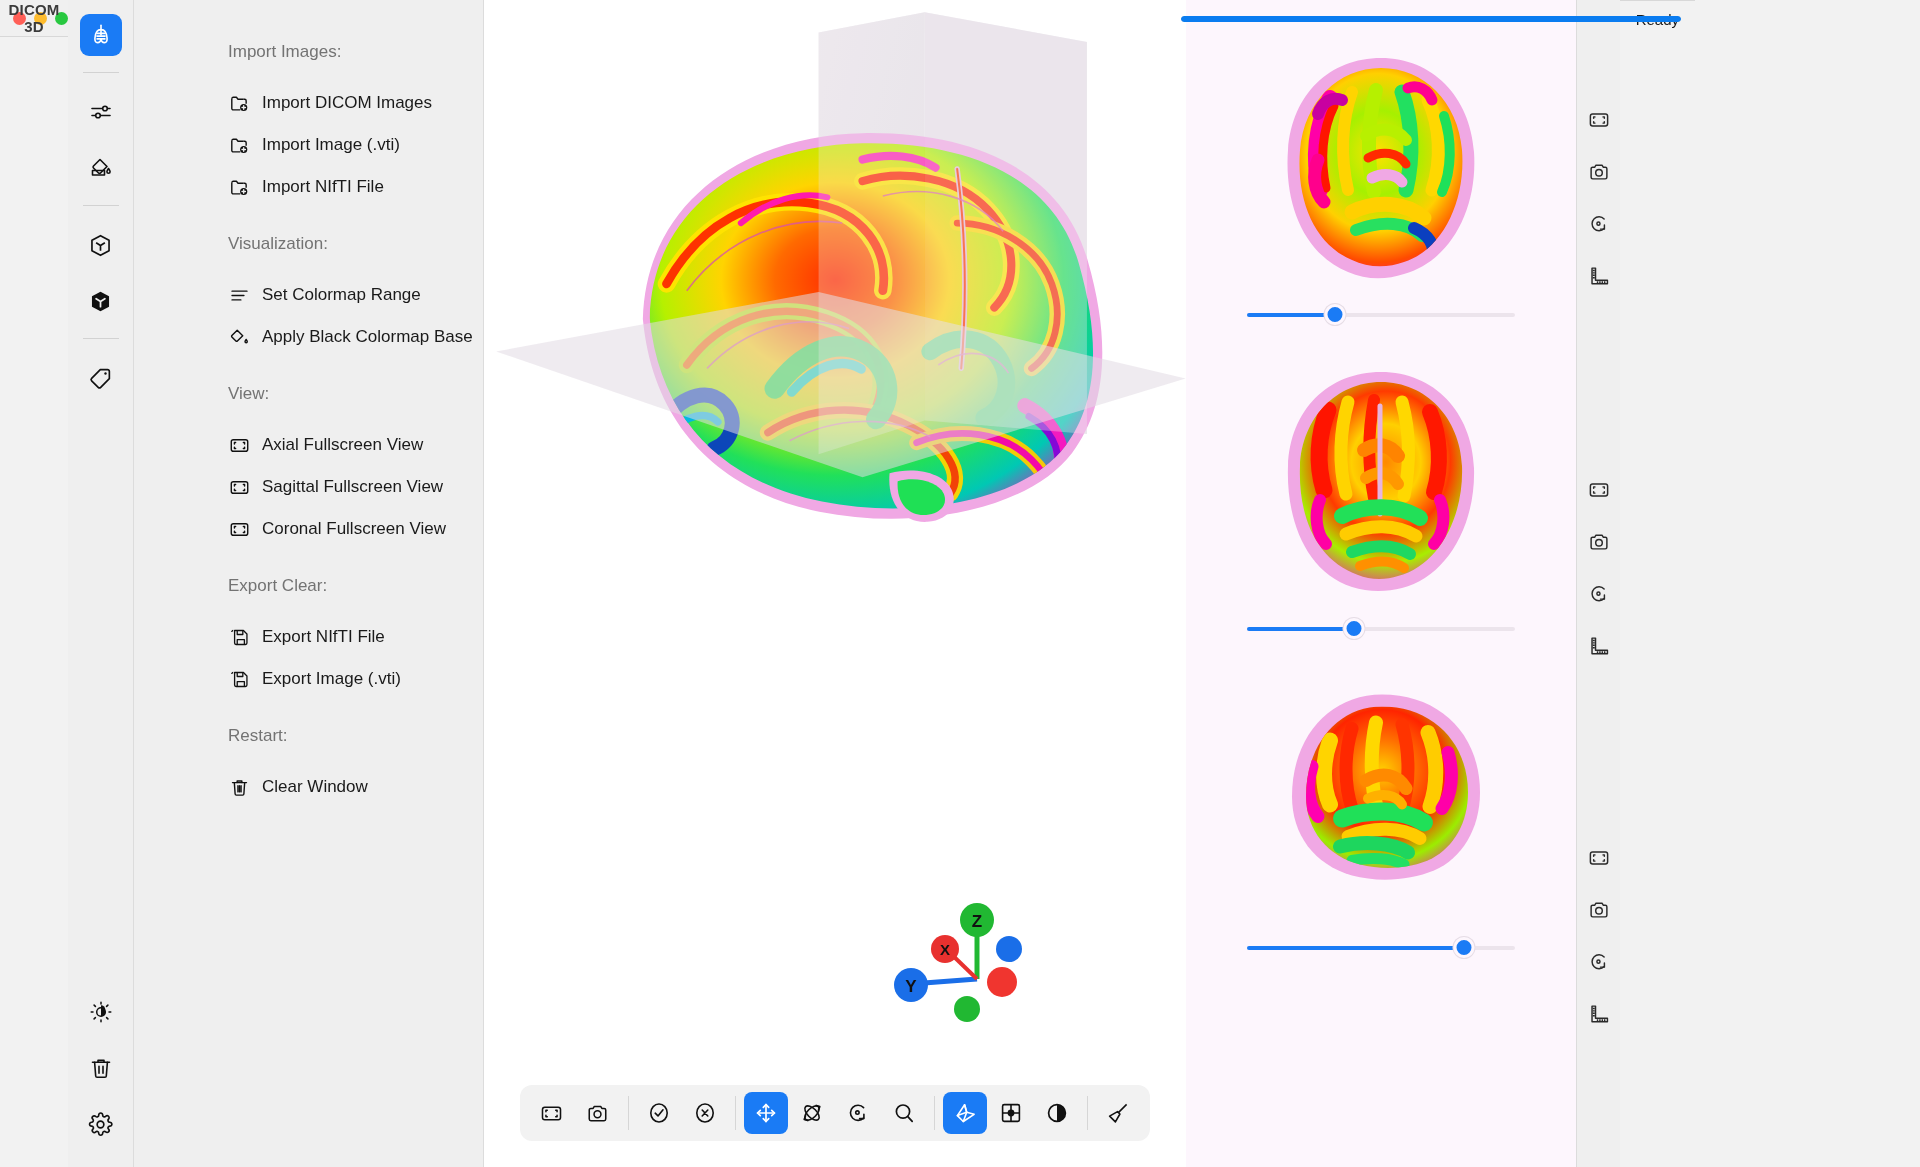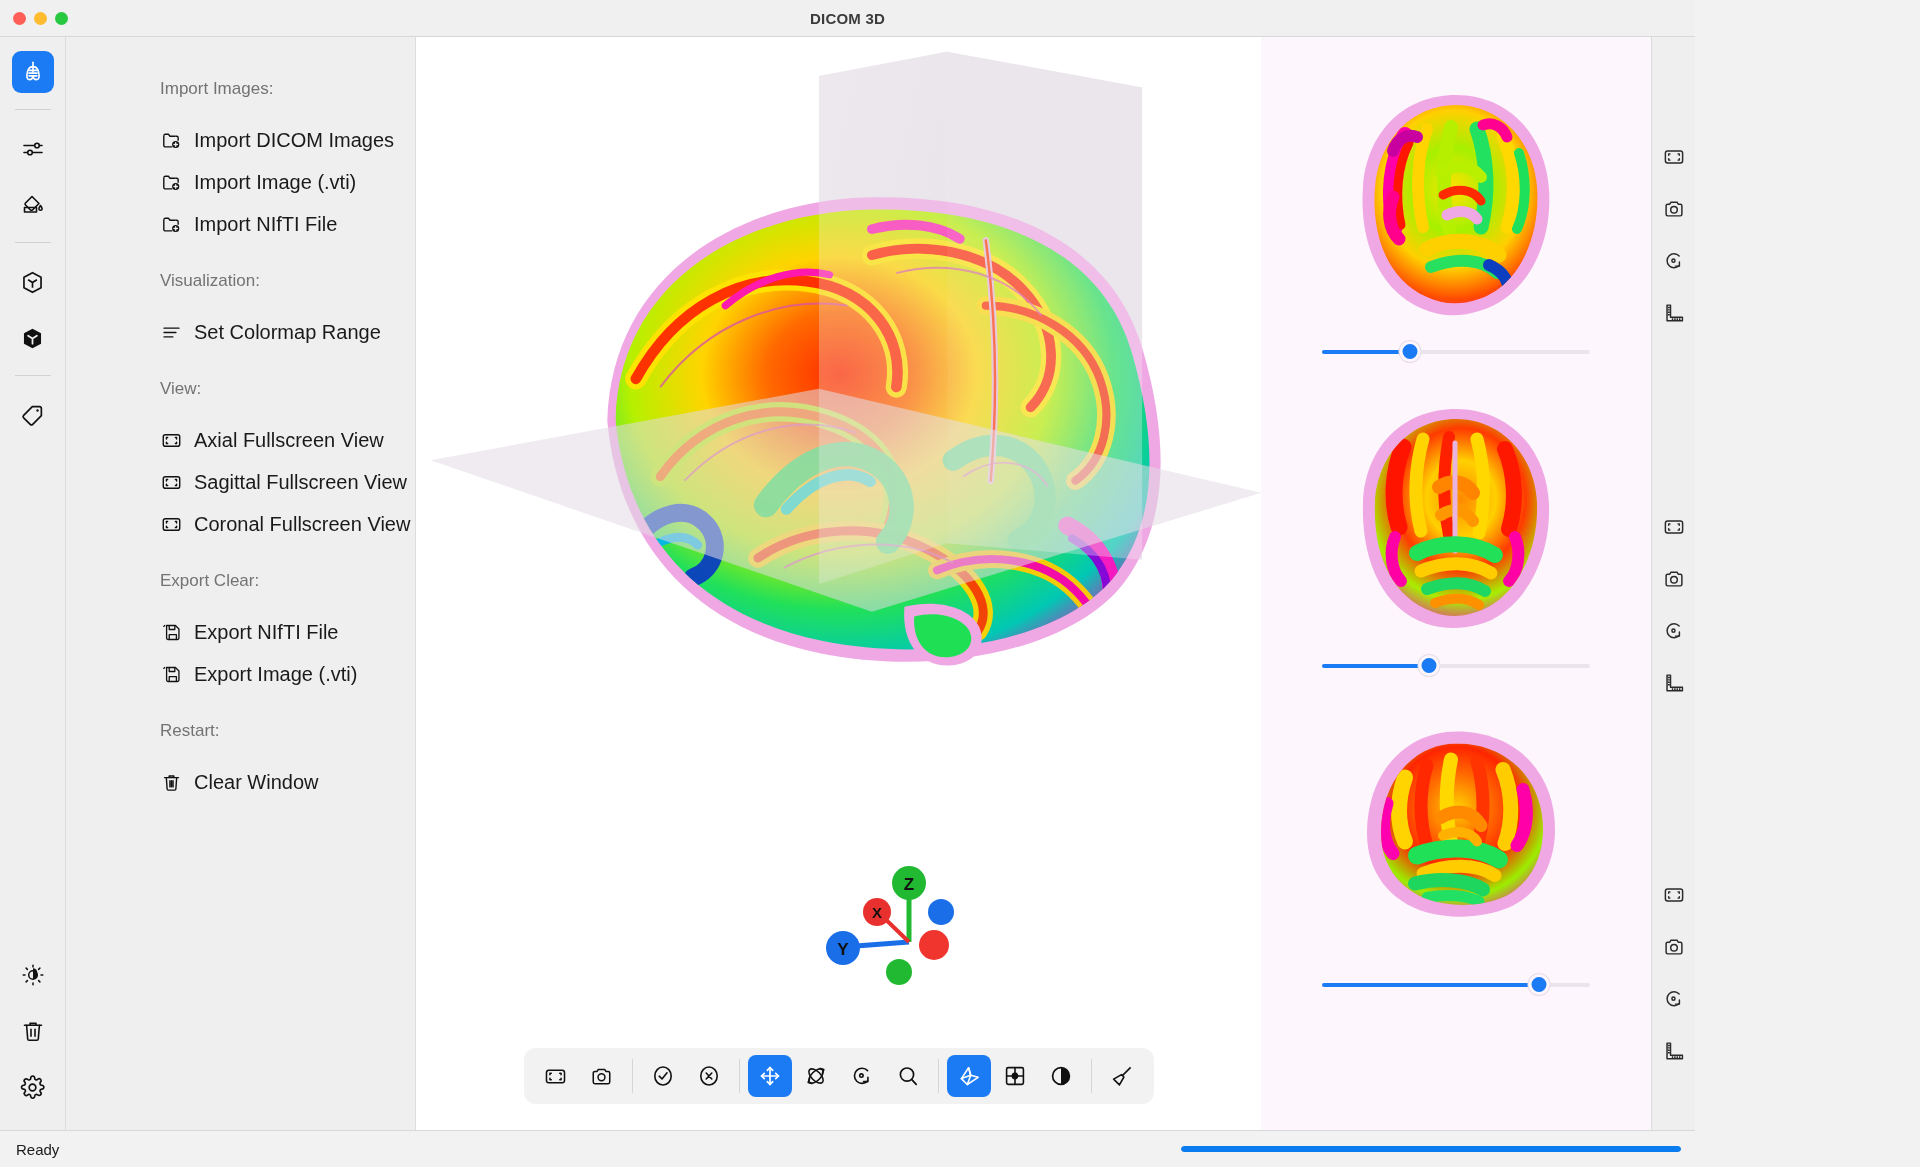--- a/index.html
+++ b/index.html
@@ -9,21 +9,21 @@
     height: 1167px;
     font-family: "Liberation Sans", sans-serif;
     background: #f2f2f2;
     overflow: hidden;
   }
 
   .window {
     width: 1695px;
     height: 1167px;
     display: flex;
-    flex-direction: column;
+    flex-direction: row;
     background: #f2f2f2;
   }
 
   
   .titlebar {
     height: 37px;
     background: #f0f0f0;
     border-bottom: 1px solid #d8d8d8;
     display: flex;
     align-items: center;
@@ -99,21 +99,21 @@
     margin-bottom: 20px;
   }
   .menu-head.spaced { margin-top: 26px; }
   .menu-item {
     display: flex;
     align-items: center;
     height: 42px;
     padding-left: 94px;
     position: relative;
     color: #1a1a1a;
-    font-size: 20px;
+    font-size: 17px;
   }
   .menu-item .mi-icon {
     position: absolute;
     left: 94px;
     width: 22px; height: 22px;
     display: flex; align-items: center; justify-content: center;
   }
   .menu-item .mi-label { padding-left: 34px; white-space: nowrap; }
   .menu-item .mi-chev {
     position: absolute;
@@ -412,20 +412,29 @@
         <span class="mi-icon">
           <svg width="21" height="21" viewBox="0 0 24 24" fill="none" stroke="#111" stroke-width="1.7" stroke-linecap="round">
             <line x1="3.5" y1="7" x2="20.5" y2="7"></line>
             <line x1="3.5" y1="12" x2="17" y2="12"></line>
             <line x1="3.5" y1="17" x2="13.5" y2="17"></line>
           </svg>
         </span>
         <span class="mi-label">Set Colormap Range</span>
       </div>
 
+      <div class="menu-item">
+        <span class="mi-icon">
+          <svg width="21" height="21" viewBox="0 0 24 24" fill="none" stroke="#111" stroke-width="1.6" stroke-linejoin="round">
+            <path d="M9.4 3.6 3.3 9.7a1.2 1.2 0 0 0 0 1.7l4.6 4.6a1.2 1.2 0 0 0 1.7 0l6.1-6.1z"></path>
+            <path d="M19.6 14.2c.8 1.1 1.3 1.9 1.3 2.5a1.3 1.3 0 1 1-2.6 0c0-.6.5-1.4 1.3-2.5z"></path>
+          </svg>
+        </span>
+        <span class="mi-label">Apply Black Colormap Base</span>
+      </div>
 
       <div class="menu-head spaced">View:</div>
 
       <div class="menu-item">
         <span class="mi-icon">
           <svg width="21" height="21" viewBox="0 0 24 24" fill="none" stroke="#111" stroke-width="1.6" stroke-linecap="round" stroke-linejoin="round">
             <rect x="2.6" y="5.4" width="18.8" height="13.2" rx="2.4"></rect>
             <path d="M7.6 8.6H6.2v1.6M16.4 8.6h1.4v1.6M7.6 15.4H6.2v-1.6M16.4 15.4h1.4v-1.6"></path>
           </svg>
         </span>

